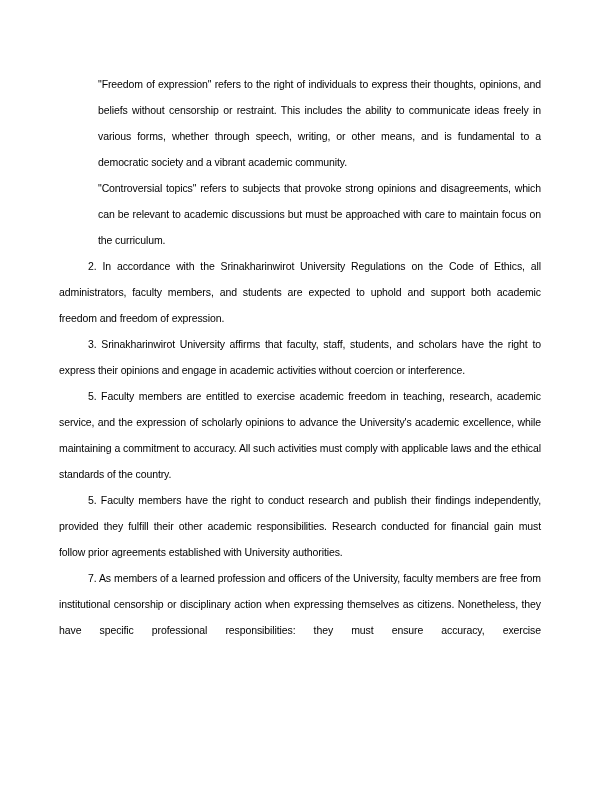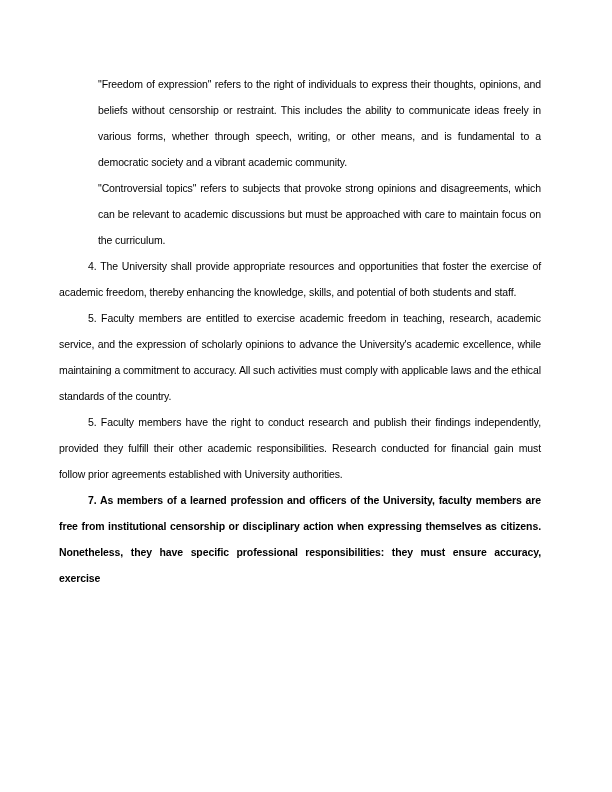--- a/index.html
+++ b/index.html
@@ -34,28 +34,28 @@
   p.def {
     margin-left: 39px;
   }
   
   p.num {
     text-indent: 29px;
   }
   
   p.continued {
     text-align-last: justify;
-    font-weight: bold;
   }
 </style>
 </head>
 <body>
 
 <div class="page">
   <div class="content">
     <p class="def">"Freedom of expression" refers to the right of individuals to express their thoughts, opinions, and beliefs without censorship or restraint. This includes the ability to communicate ideas freely in various forms, whether through speech, writing, or other means, and is fundamental to a democratic society and a vibrant academic community.</p>
     <p class="def">"Controversial topics" refers to subjects that provoke strong opinions and disagreements, which can be relevant to academic discussions but must be approached with care to maintain focus on the curriculum.</p>
-    <p class="num">4. The University shall provide appropriate resources and opportunities that foster the exercise of academic freedom, thereby enhancing the knowledge, skills, and potential of both students and staff.</p>
+    <p class="num">2. In accordance with the Srinakharinwirot University Regulations on the Code of Ethics, all administrators, faculty members, and students are expected to uphold and support both academic freedom and freedom of expression.</p>
+    <p class="num">3. Srinakharinwirot University affirms that faculty, staff, students, and scholars have the right to express their opinions and engage in academic activities without coercion or interference.</p>
     <p class="num">5. Faculty members are entitled to exercise academic freedom in teaching, research, academic service, and the expression of scholarly opinions to advance the University's academic excellence, while maintaining a commitment to accuracy. All such activities must comply with applicable laws and the ethical standards of the country.</p>
     <p class="num">5. Faculty members have the right to conduct research and publish their findings independently, provided they fulfill their other academic responsibilities. Research conducted for financial gain must follow prior agreements established with University authorities.</p>
     <p class="num continued">7. As members of a learned profession and officers of the University, faculty members are free from institutional censorship or disciplinary action when expressing themselves as citizens. Nonetheless, they have specific professional responsibilities: they must ensure accuracy, exercise</p>
   </div>
 </div>
 
 </body></html>

